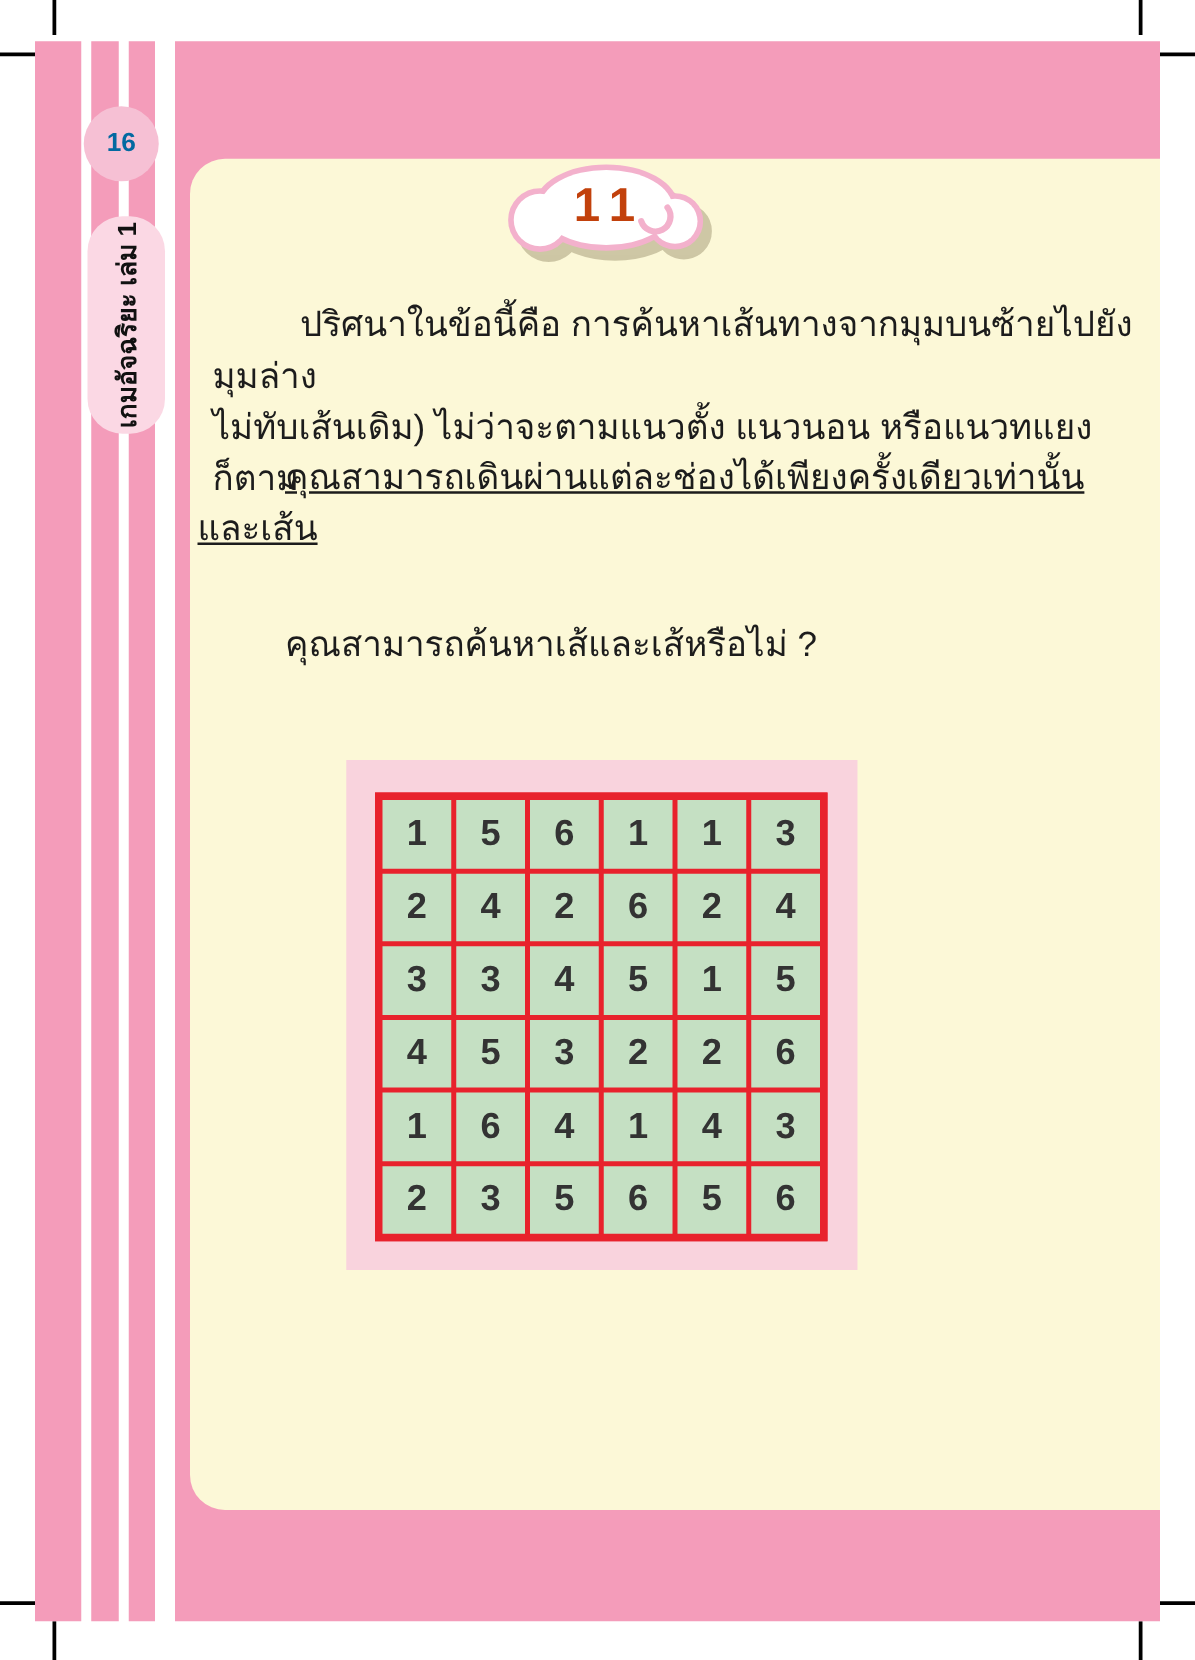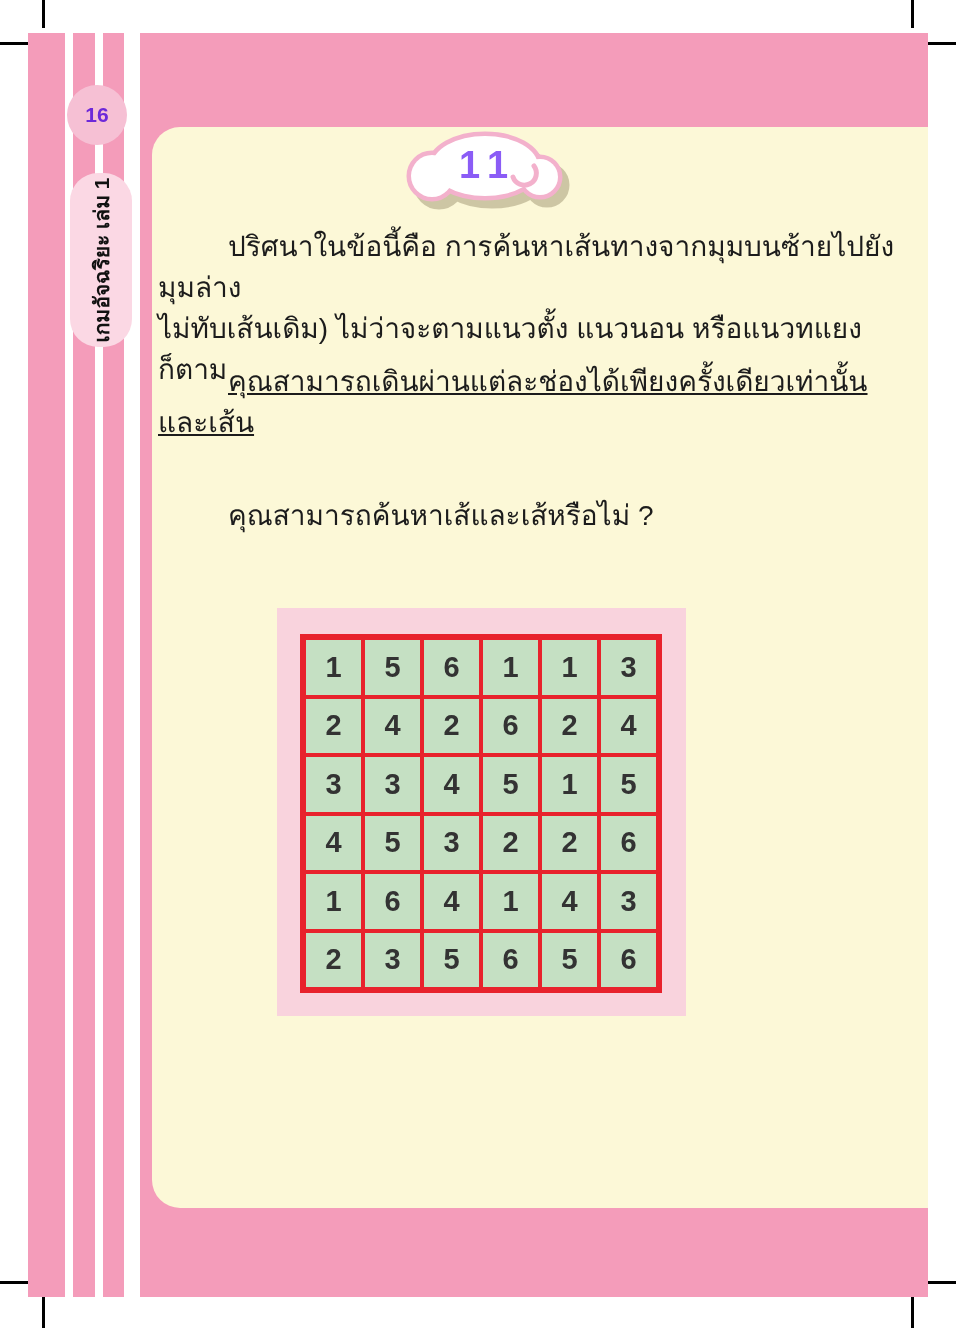--- a/index.html
+++ b/index.html
@@ -12,21 +12,21 @@
   
   .stripe{position:absolute;top:33px;height:1264px;background:#F49CBA;}
   .stripe1{left:28px;width:37px;}
   .stripe2{left:73px;width:22px;}
   .stripe3{left:103px;width:21px;}
   .panel{position:absolute;left:140px;top:33px;width:788px;height:1264px;background:#F49CBA;}
   
   .pagenum{
     position:absolute;left:67px;top:85px;width:60px;height:60px;border-radius:50%;
     background:#F6C0D4;display:flex;align-items:center;justify-content:center;
-    color:#6d28d9;font-weight:bold;font-size:21px;z-index:5;
+    color:#0369a1;font-weight:bold;font-size:21px;z-index:5;
   }
   
   .side-box{
     position:absolute;left:70px;top:173px;width:62px;height:174px;border-radius:28px;
     background:#FBD8E4;z-index:5;
   }
   .side-text{
     position:absolute;left:14px;top:237px;width:174px;height:46px;
     transform:rotate(-90deg);transform-origin:87px 23px;
     display:flex;align-items:center;justify-content:center;
@@ -34,28 +34,28 @@
   }
   
   .card{
     position:absolute;left:152px;top:127px;width:776px;height:1081px;
     background:#FCF8D7;border-radius:28px 0 0 28px;
   }
   
   .cloud-wrap{position:absolute;left:405px;top:128px;width:175px;height:86px;}
   .badge-num{
     position:absolute;left:443px;top:144px;width:90px;text-align:center;
-    font-size:38px;font-weight:bold;color:#8b5cf6;letter-spacing:9px;z-index:8;
+    font-size:38px;font-weight:bold;color:#c2410c;letter-spacing:9px;z-index:8;
   }
   
   .para{
     position:absolute;left:158px;width:764px;font-size:28px;line-height:41px;color:#1c1c1c;
   }
   .para .indent{text-indent:70px;}
-  .p1{top:226px;}
+  .p1{top:239px;margin-left:12px;}
   .p2{top:361px;text-decoration:underline;}
   .p3{top:495px;}
   
   .grid-box{
     position:absolute;left:277px;top:608px;width:409px;height:408px;background:#F9D3DD;
   }
   .grid{
     position:absolute;left:300px;top:634px;width:350px;height:347px;
     border:6px solid #E8222C;background:#E8222C;
     display:grid;grid-template-columns:repeat(6,1fr);grid-template-rows:repeat(6,1fr);gap:4px;

